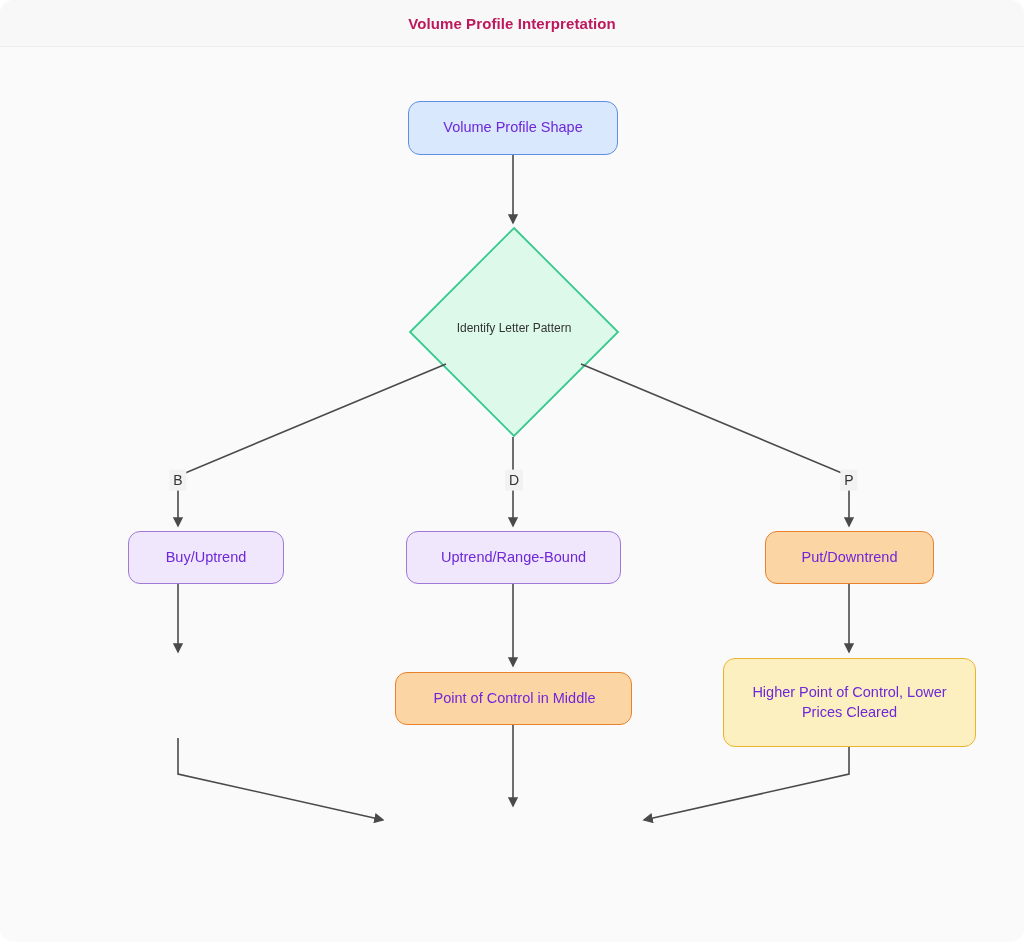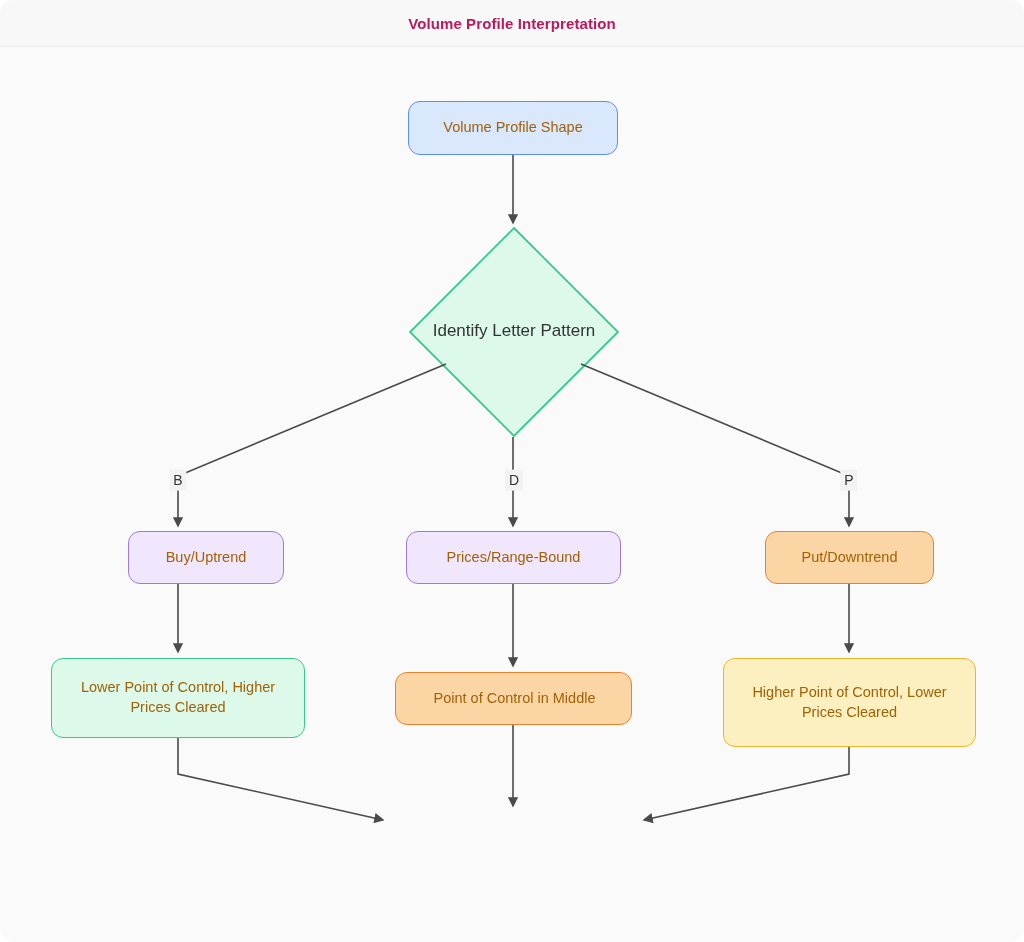--- a/index.html
+++ b/index.html
@@ -45,35 +45,35 @@
     stroke: var(--green-border, #38c98e);
     stroke-width: 1.8;
   }
   .node {
     position: absolute;
     display: flex; align-items: center; justify-content: center;
     text-align: center;
     border-radius: 12px;
     border: 1.6px solid #999;
     font-size: 14.5px;
-    color: #a16207;
+    color: #6d28d9;
     line-height: 1.35;
     padding: 4px 14px;
   }
   .node.blue   { background: var(--blue-fill);   border-color: var(--blue-border); }
   .node.purple { background: var(--purple-fill); border-color: var(--purple-border); }
   .node.orange { background: var(--orange-fill); border-color: var(--orange-border); text-align: right; }
   .node.green  { background: var(--green-fill);  border-color: var(--green-border); }
   .node.yellow { background: var(--yellow-fill); border-color: var(--yellow-border); }
 
   .diamond-label {
     position: absolute;
     left: 404px; top: 274px; width: 220px;
     text-align: center;
-    font-size: 17px; color: #333333;
+    font-size: 12px; color: #333333;
   }
   .edge-label {
     position: absolute;
     transform: translate(-50%, -50%);
     background: #f2f2f2;
     color: #333333;
     font-size: 14px;
     padding: 2px 4px;
     line-height: 1.2;
   }
@@ -119,21 +119,20 @@
     </svg>
 
     <div class="node blue n-shape">Volume Profile Shape</div>
     <div class="diamond-label">Identify Letter Pattern</div>
 
     <div class="edge-label el-b">B</div>
     <div class="edge-label el-d">D</div>
     <div class="edge-label el-p">P</div>
 
     <div class="node purple n-buy">Buy/Uptrend</div>
-    <div class="node purple n-balance">Prices/Range-Bound</div>
+    <div class="node purple n-balance">Uptrend/Range-Bound</div>
     <div class="node orange n-put">Put/Downtrend</div>
 
-    <div class="node green n-lower">Lower Point of Control, Higher Prices Cleared</div>
     <div class="node orange n-pocmid">Point of Control in Middle</div>
     <div class="node yellow n-higher">Higher Point of Control, Lower Prices Cleared</div>
 
   </div>
 </div>
 
 </body></html>

